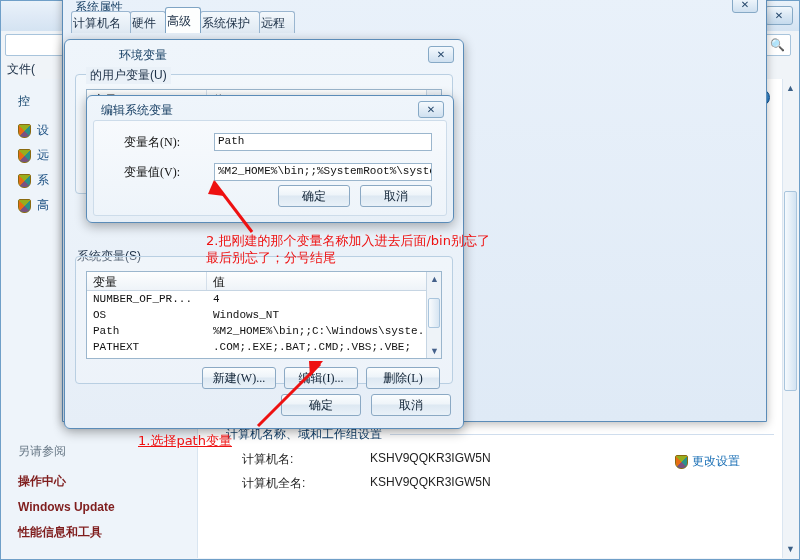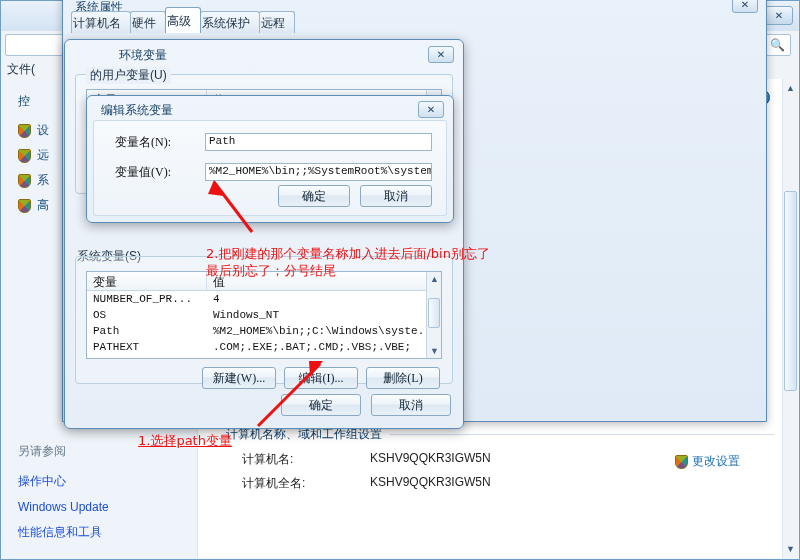--- a/index.html
+++ b/index.html
@@ -88,21 +88,21 @@
     border:1px solid #8a6a10;
     position:relative;
   }
   .shield::after {
     content:""; position:absolute; left:0; top:0; width:100%; height:100%;
     background:linear-gradient(45deg, rgba(220,40,40,.9) 0 50%, rgba(60,170,60,.9) 50% 100%);
     opacity:.55; border-radius:2px 2px 6px 6px;
   }
   .side-bottom { position:absolute; left:10px; bottom:12px; width:180px; }
   .side-bottom .side-label { color:#6a7a88; font-size:12px; margin:0 0 8px 6px; }
-  .side-bottom .side-link { color:#1d4ed8; padding:5px 0 5px 6px; }
+  .side-bottom .side-link { color:#7f1d1d; padding:5px 0 5px 6px;font-weight:bold; }
 
   .cp-content {
     flex:1; position:relative; background:#fff; overflow:hidden;
   }
   .help-circle {
     position:absolute; right:28px; top:10px;
     width:17px; height:17px; border-radius:50%;
     background:radial-gradient(circle at 35% 30%, #6fc0f5, #1769b5);
     color:#fff; font-size:11px; font-weight:bold;
     display:flex; align-items:center; justify-content:center;
@@ -275,38 +275,38 @@
     position:absolute; right:9px; top:5px;
     width:26px; height:17px; border:1px solid #86a9c6; border-radius:3px;
     background:linear-gradient(180deg,#f4f9fd,#cfe0f0);
     color:#25476b; font-size:10px; text-align:center; line-height:15px;
   }
   .ed-body {
     position:absolute; left:6px; top:24px; right:6px; bottom:6px;
     background:linear-gradient(180deg,#f7fafd,#eef4fa);
     border:1px solid #cddcea; border-radius:3px;
   }
-  .field { display:flex; align-items:center; margin:12px 0 0 21px; }
+  .field { display:flex; align-items:center; margin:12px 0 0 30px; }
   .field .fl { width:90px; font-size:12px; color:#111; font-family:"Liberation Serif", serif; }
   .field .fi {
     flex:1; margin-right:14px; height:18px; background:#fff;
     border:1px solid #9bb6cd;
     font-family:"Liberation Mono", monospace; font-size:11px;
     color:#111; padding:1px 3px; overflow:hidden; white-space:nowrap;
   }
   #ed-btns { position:absolute; right:14px; bottom:8px; display:flex; gap:10px; }
   #ed-btns .btn { min-width:72px; }
 
   
   .anno {
     position:absolute; color:#ee1111; font-size:13px;
     font-family:"DejaVu Sans", sans-serif; white-space:nowrap;
     pointer-events:none; z-index:90;
   }
-  #anno2 { left:206px; top:232px; line-height:17px;margin-top:13px; }
+  #anno2 { left:206px; top:232px; line-height:17px; }
   #anno1 { left:138px; top:432px;text-decoration:underline; }
   svg.arrow { position:absolute; z-index:89; pointer-events:none; overflow:visible; }
 </style>
 </head>
 <body>
 
 <div id="control-panel">
 
   <div class="cp-titlebar">
     <div class="cp-wincontrols">

